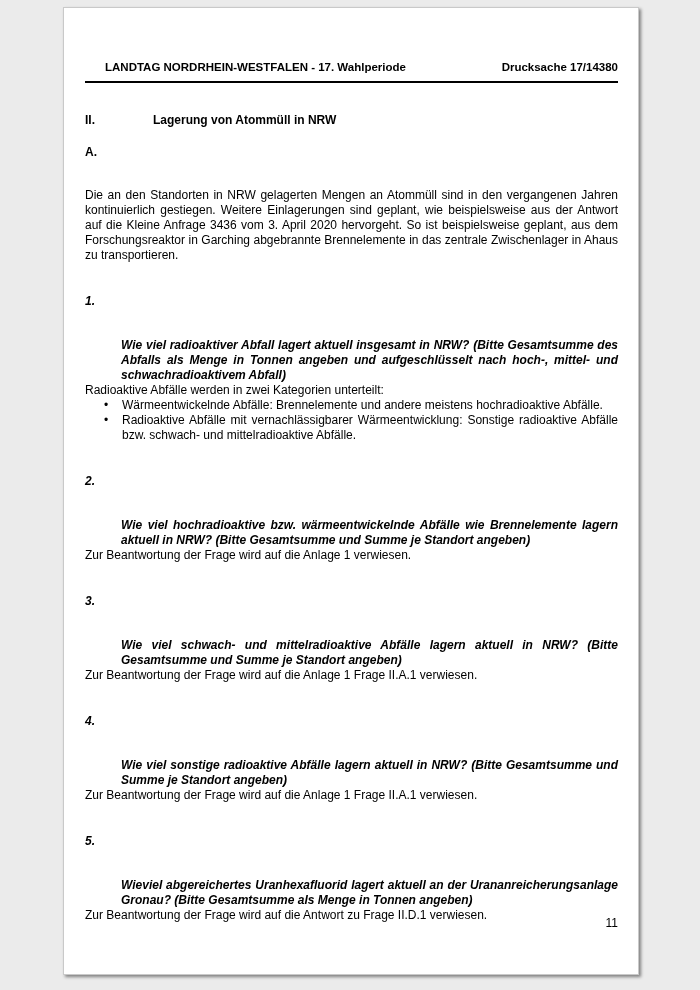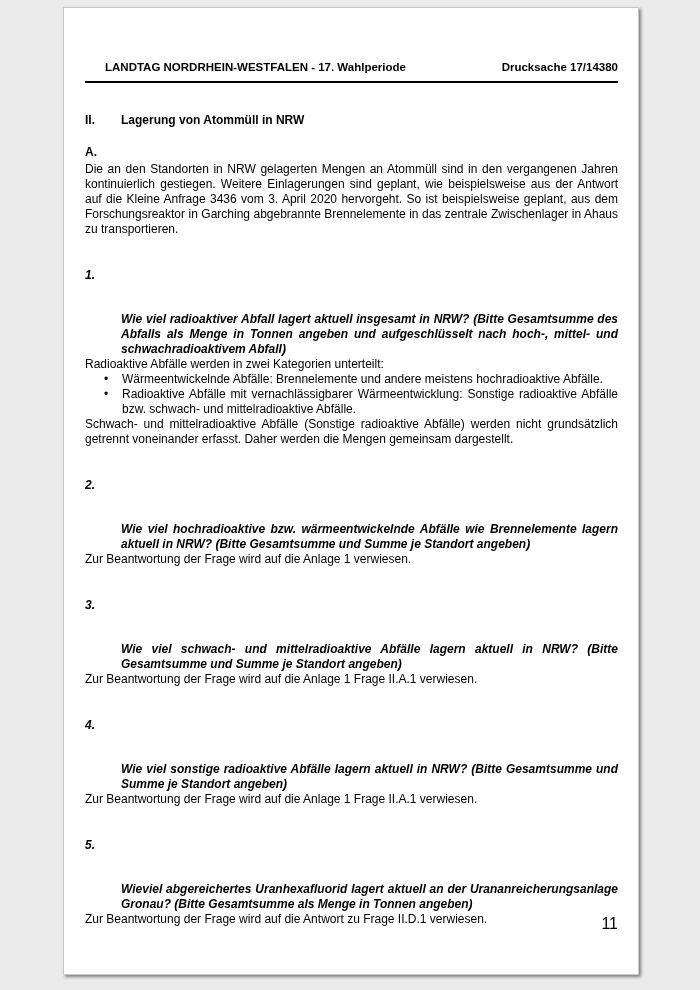--- a/index.html
+++ b/index.html
@@ -31,43 +31,43 @@
   }
   .hrule {
     border: none;
     border-top: 2px solid #000;
     margin: 6px 0 0 0;
   }
   .heading {
     display: flex;
     font-weight: bold;
   }
-  .heading.h1 { margin-top: 30px; }
+  .heading.h1 { margin-top: 30px; gap: 32px; }
   .heading.h2 { margin-top: 17px; }
   .heading .num { width: 36px; flex-shrink: 0; }
   .para { margin: 0; }
   .justify { text-align: justify; }
-  .intro { margin-top: 2px; }
+  .intro { margin-top: 28px; }
   .qblock {
     display: flex;
     font-weight: bold;
     font-style: italic;
   }
   .qblock .num { width: 36px; flex-shrink: 0; }
   .qblock .qtext { flex: 1; text-align: justify; margin-top: 44px; }
   .mt-q { margin-top: 31px; }
   .mt-a { }
   .bullet-row { display: flex; margin-left: 19px; }
   .bullet-marker { width: 18px; flex-shrink: 0; }
   .bullet-text { flex: 1; text-align: justify; }
   .page-number {
     position: absolute;
     top: 908px;
     right: 20px;
-    font-size: 16px;
+    font-size: 12px;
   }
 </style>
 </head>
 <body>
 
 <div class="sheet">
 
   <div class="doc-header">
     <span>LANDTAG NORDRHEIN-WESTFALEN - 17. Wahlperiode</span>
     <span>Drucksache 17/14380</span>
@@ -94,21 +94,20 @@
 
   <div class="bullet-row">
     <span class="bullet-marker">•</span>
     <div class="bullet-text">Wärmeentwickelnde Abfälle: Brennelemente und andere meistens hochradioaktive Abfälle.</div>
   </div>
   <div class="bullet-row">
     <span class="bullet-marker">•</span>
     <div class="bullet-text">Radioaktive Abfälle mit vernachlässigbarer Wärmeentwicklung: Sonstige radioaktive Abfälle bzw. schwach- und mittelradioaktive Abfälle.</div>
   </div>
 
-  <p class="para justify">Schwach- und mittelradioaktive Abfälle (Sonstige radioaktive Abfälle) werden nicht grundsätzlich getrennt voneinander erfasst. Daher werden die Mengen gemeinsam dargestellt.</p>
 
   <div class="qblock mt-q">
     <span class="num">2.</span>
     <div class="qtext">Wie viel hochradioaktive bzw. wärmeentwickelnde Abfälle wie Brennelemente lagern aktuell in NRW? (Bitte Gesamtsumme und Summe je Standort angeben)</div>
   </div>
   <p class="para mt-a">Zur Beantwortung der Frage wird auf die Anlage 1 verwiesen.</p>
 
   <div class="qblock mt-q">
     <span class="num">3.</span>
     <div class="qtext">Wie viel schwach- und mittelradioaktive Abfälle lagern aktuell in NRW? (Bitte Gesamtsumme und Summe je Standort angeben)</div>

